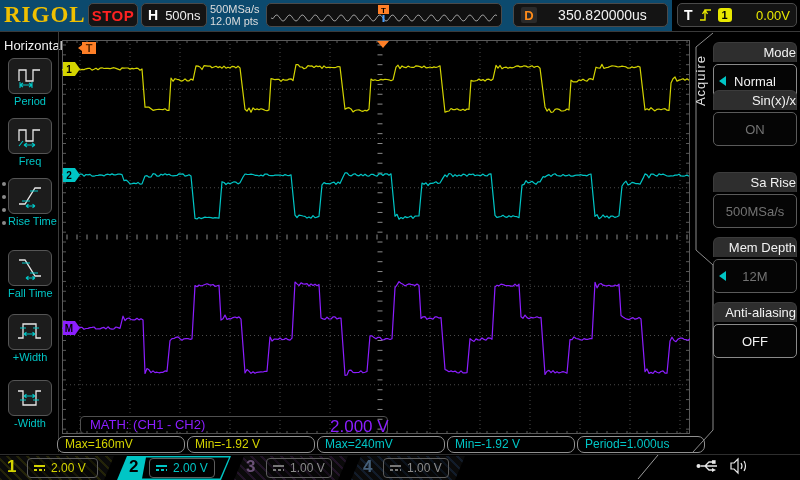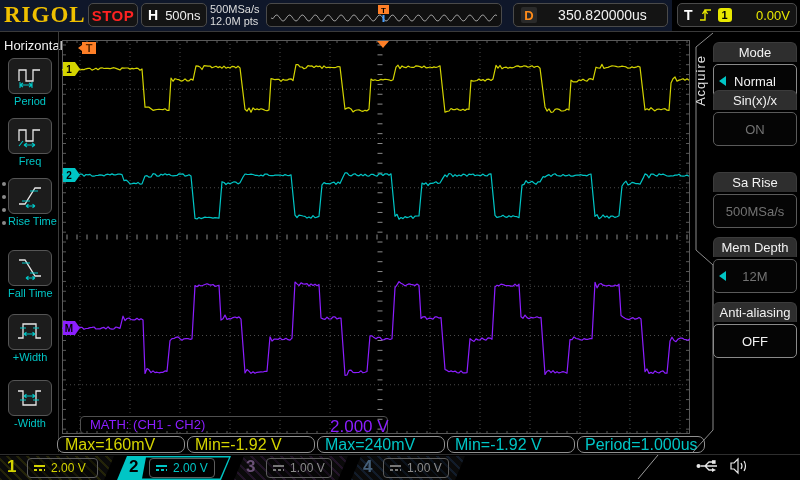--- a/index.html
+++ b/index.html
@@ -1,21 +1,21 @@
 <!DOCTYPE html>
 <html><head>
 <meta charset="utf-8">
 <style>
   html,body{margin:0;padding:0;background:#000;}
   body{width:800px;height:480px;position:relative;overflow:hidden;
        font-family:"Liberation Sans",sans-serif;-webkit-font-smoothing:antialiased;}
   .abs{position:absolute;}
 
   
-  #topbar{left:0;top:0;width:672px;height:31px;background:#0f172a;}
+  #topbar{left:0;top:0;width:672px;height:31px;background:#0c4a6e;}
   #brand{left:4px;top:2px;font-family:"Liberation Serif",serif;font-weight:bold;
          font-size:23px;color:#f0c000;letter-spacing:1px;}
   .tb-box{background:#141414;border:1px solid #4a4a4a;border-radius:5px;height:24px;
           top:3px;display:flex;align-items:center;box-sizing:border-box;}
   #stop-btn{left:88px;width:50px;justify-content:center;font-weight:bold;
             font-size:15px;color:#ff2222;letter-spacing:.5px;}
   #hbox{left:141px;width:66px;padding:0 6px;gap:7px;}
   #hbox .hletter{color:#fff;font-weight:bold;font-size:14px;}
   #hbox .hval{color:#eee;font-size:13px;}
   #rates{left:210px;top:3px;color:#ddd;font-size:11px;line-height:12px;}
@@ -43,27 +43,27 @@
   .sb-dots i{width:4px;height:4px;border-radius:50%;background:#8a8a8a;}
 
   
   #scope{left:62px;top:40px;}
   #mathbar-box{left:80px;top:416px;width:306px;height:16px;border:1px solid #4f4f4f;border-radius:4px;}
   #mathbar-label{left:90px;top:417px;font-size:13px;color:#8c1eff;}
   #mathbar-scale{left:330px;top:417px;font-size:17px;color:#8c1eff;}
 
   
   .meas-box{position:absolute;top:436px;height:15px;border:1px solid #909090;border-radius:7px;
-            font-size:16px;line-height:15px;padding-left:7px;width:119px;background:#000;}
+            font-size:12px;line-height:15px;padding-left:7px;width:119px;background:#000;}
 
   
   #menu-tab-label{left:693px;top:55px;color:#e0e0e0;font-size:13px;
      writing-mode:vertical-rl;transform:rotate(180deg);letter-spacing:1px;}
   .menu-group{position:absolute;left:713px;width:84px;}
-  .menu-label{background:#2e2e2e;color:#f2f2f2;font-size:13px;text-align:center;height:19px;
+  .menu-label{background:#2e2e2e;color:#f2f2f2;font-size:13px;text-align:right;height:19px;
               line-height:19px;border-radius:6px 6px 0 0;border:1px solid #3c3c3c;border-bottom:none;}
   .menu-value{margin-top:2px;height:32px;border:1px solid #8a8a8a;border-radius:5px;background:#050505;
               display:flex;align-items:center;justify-content:center;font-size:13px;color:#f2f2f2;position:relative;}
   .menu-value.dim{color:#737373;border-color:#5a5a5a;}
   .menu-arrow{position:absolute;left:5px;width:0;height:0;border-top:5px solid transparent;
               border-bottom:5px solid transparent;border-right:7px solid #00c5c5;display:none;}
   .menu-value.has-arrow .menu-arrow{display:block;}
 
   
   #bottombar{left:0;top:454px;width:800px;height:26px;background:#000;border-top:1px solid #2e2e2e;}

